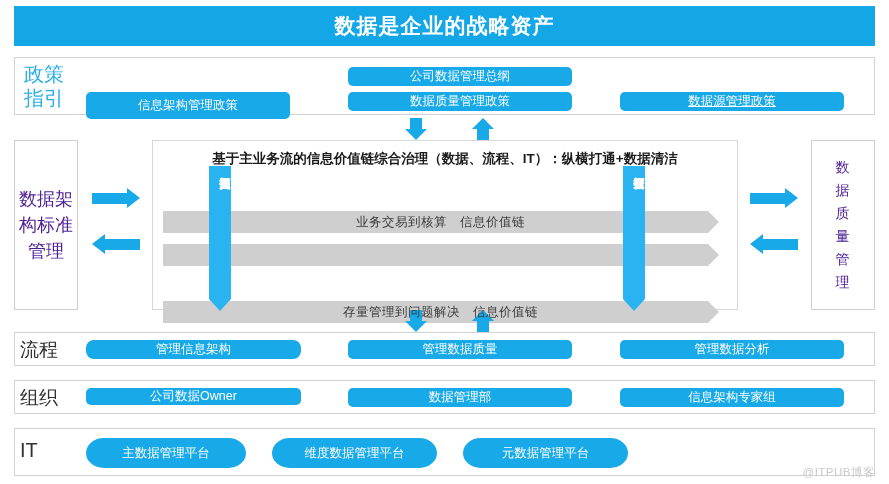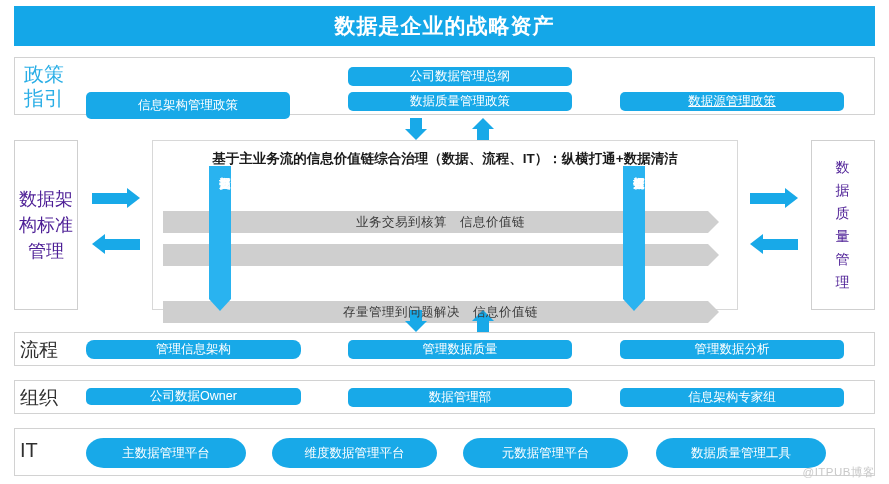--- a/index.html
+++ b/index.html
@@ -233,17 +233,16 @@
   <div class="row-label dark" style="left:20px; top:387px;">组织</div>
   <div class="pill" style="left:86px; top:388px; width:215px; height:17px;">公司数据Owner</div>
   <div class="pill" style="left:348px; top:388px; width:224px; height:19px;">数据管理部</div>
   <div class="pill" style="left:620px; top:388px; width:224px; height:19px;">信息架构专家组</div>
 
   <div class="row-frame" id="it-frame"></div>
   <div class="row-label dark" style="left:20px; top:440px; font-size:20px;">IT</div>
   <div class="pill ellipse" style="left:86px; top:438px; width:160px; height:30px;">主数据管理平台</div>
   <div class="pill ellipse" style="left:272px; top:438px; width:165px; height:30px;">维度数据管理平台</div>
   <div class="pill ellipse" style="left:463px; top:438px; width:165px; height:30px;">元数据管理平台</div>
-  <div class="pill ellipse" style="left:656px; top:438px; width:170px; height:30px;">数据质量管理工具</div>
 
   <div class="watermark">@ITPUB博客</div>
 
 </div>
 
 </body></html>

